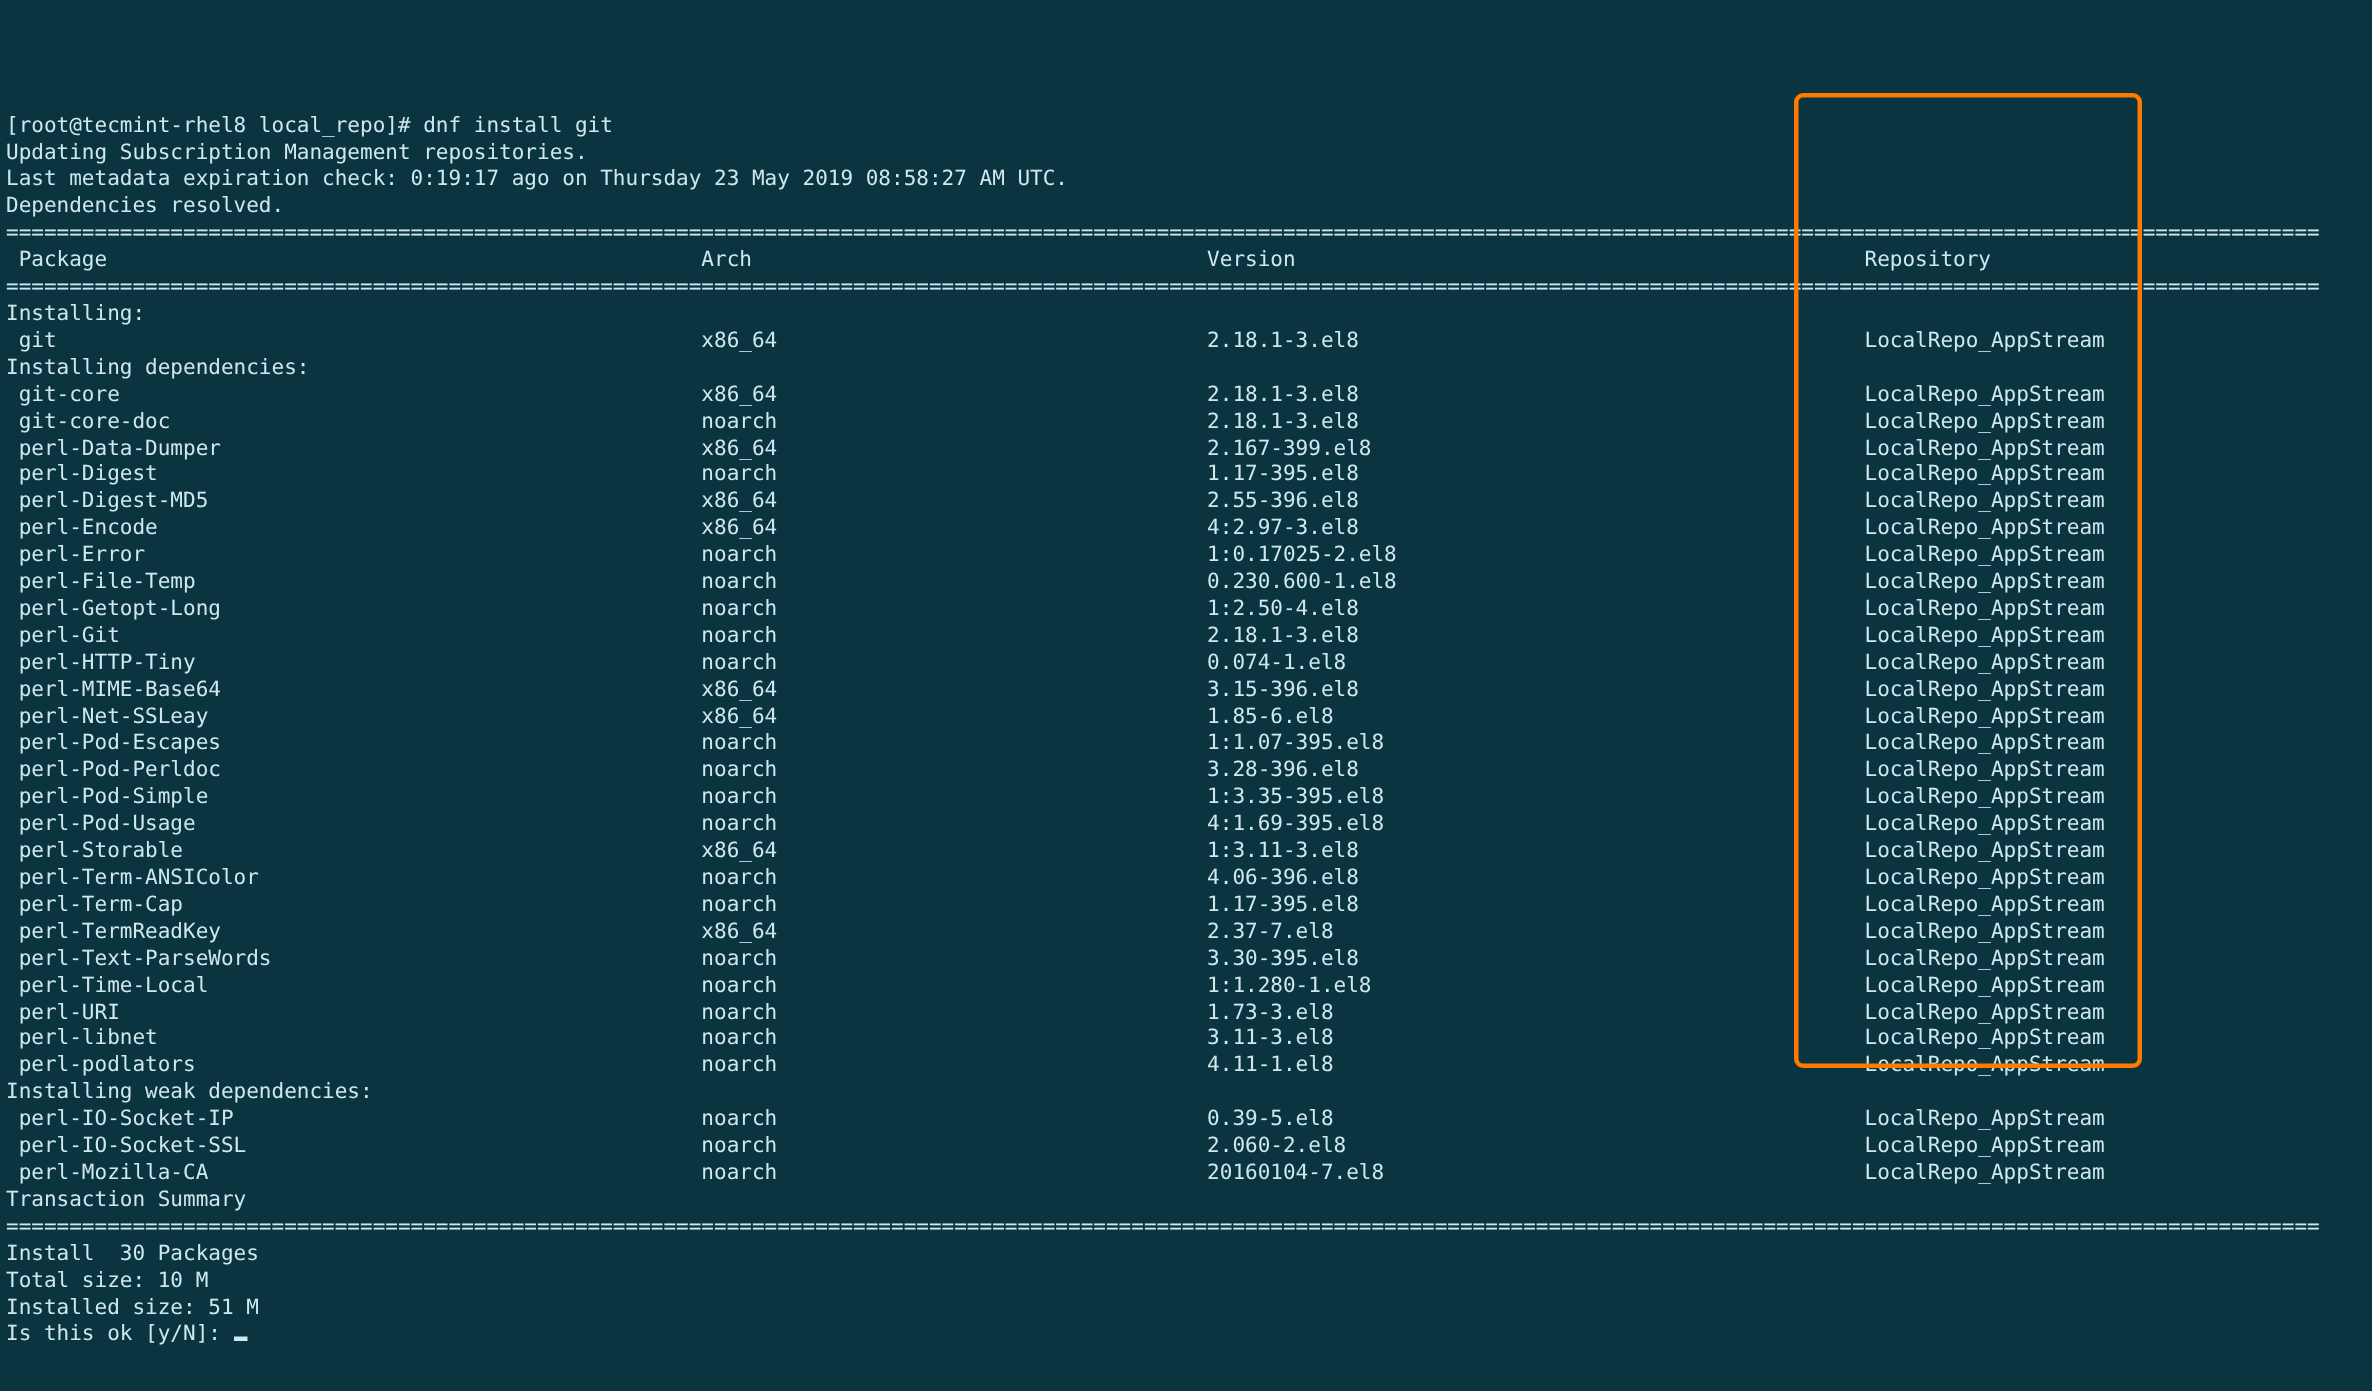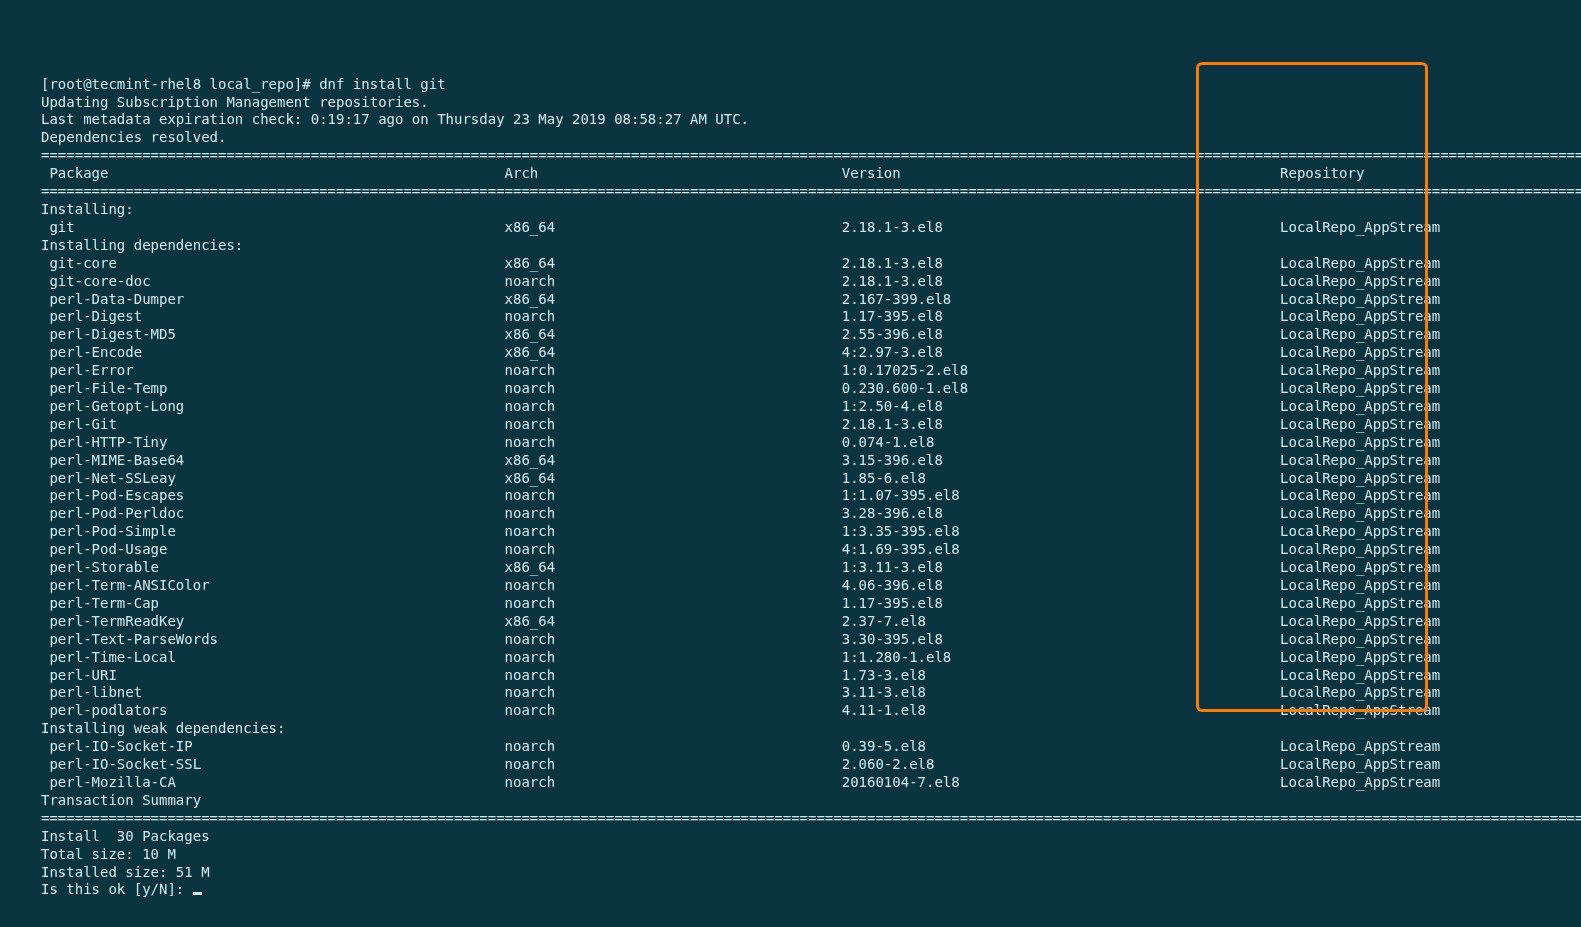--- a/index.html
+++ b/index.html
@@ -7,21 +7,21 @@
     background: #0a3540;
     color: #cfe8ee;
     font-family: "Menlo", "Consolas", monospace;
     font-size: 14px;
     line-height: 1.28;
     padding: 4px 4px 10px 4px;
     width: 1581px;
     white-space: pre;
     overflow: hidden;
   }
-  .line { white-space: pre; margin-left: 37px; }
+  .line { white-space: pre; }
   .hl-box {
     position: absolute;
     border: 3px solid #ff7a00;
     border-radius: 6px;
     pointer-events: none;
   }
   .cursor {
     display: inline-block;
     width: 9px;
     height: 3px;

